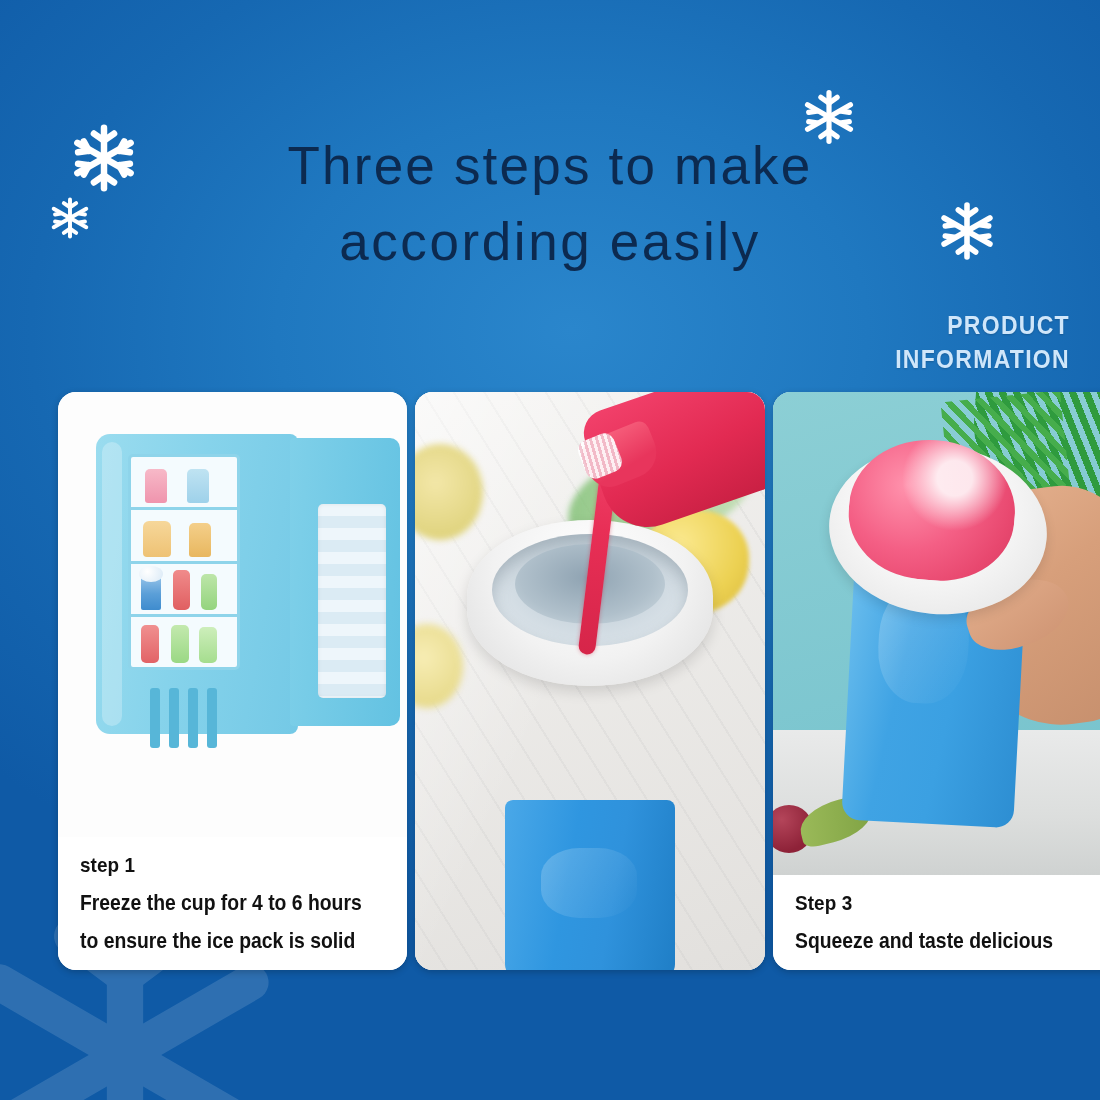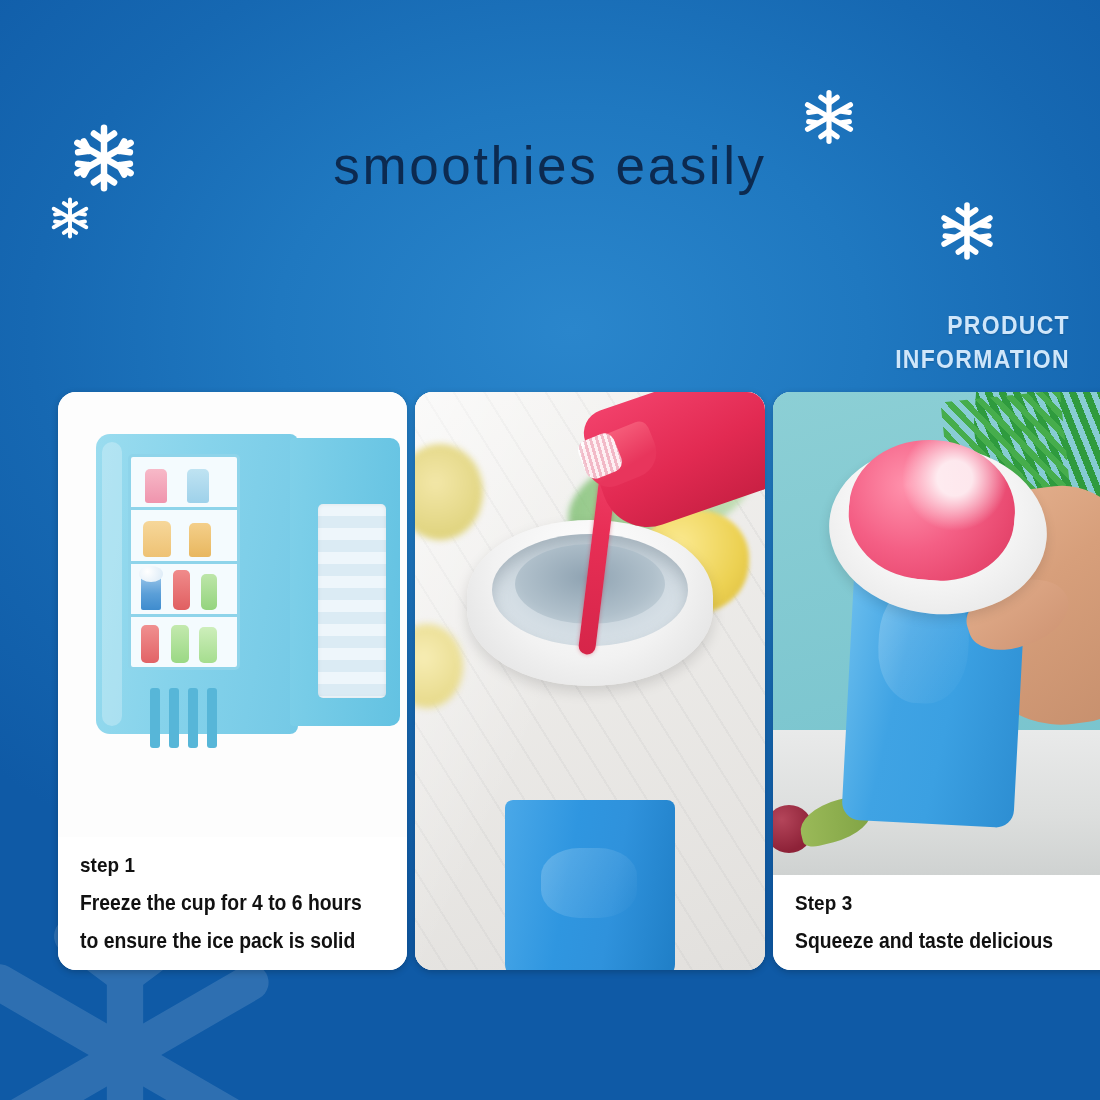--- a/index.html
+++ b/index.html
@@ -442,21 +442,22 @@
           <line x1="50" y1="74" x2="64" y2="84"></line>
         <line x1="29" y1="40" x2="15" y2="42"></line>
           <line x1="71" y1="60" x2="85" y2="58"></line>
         <line x1="29" y1="60" x2="15" y2="58"></line>
           <line x1="71" y1="40" x2="85" y2="42"></line>
       </g>
     </svg>
   </div>
 
   <div class="headline">
-    <span class="l2">smoothies easily</span>
+    <span>Three steps to make</span>
+    <span class="l2">according easily</span>
   </div>
 
   <div class="prodinfo">
     <span class="pi1">PRODUCT</span>
     <span class="pi2">INFORMATION</span>
   </div>
 
   <div class="cards">
 
     <div class="card">

